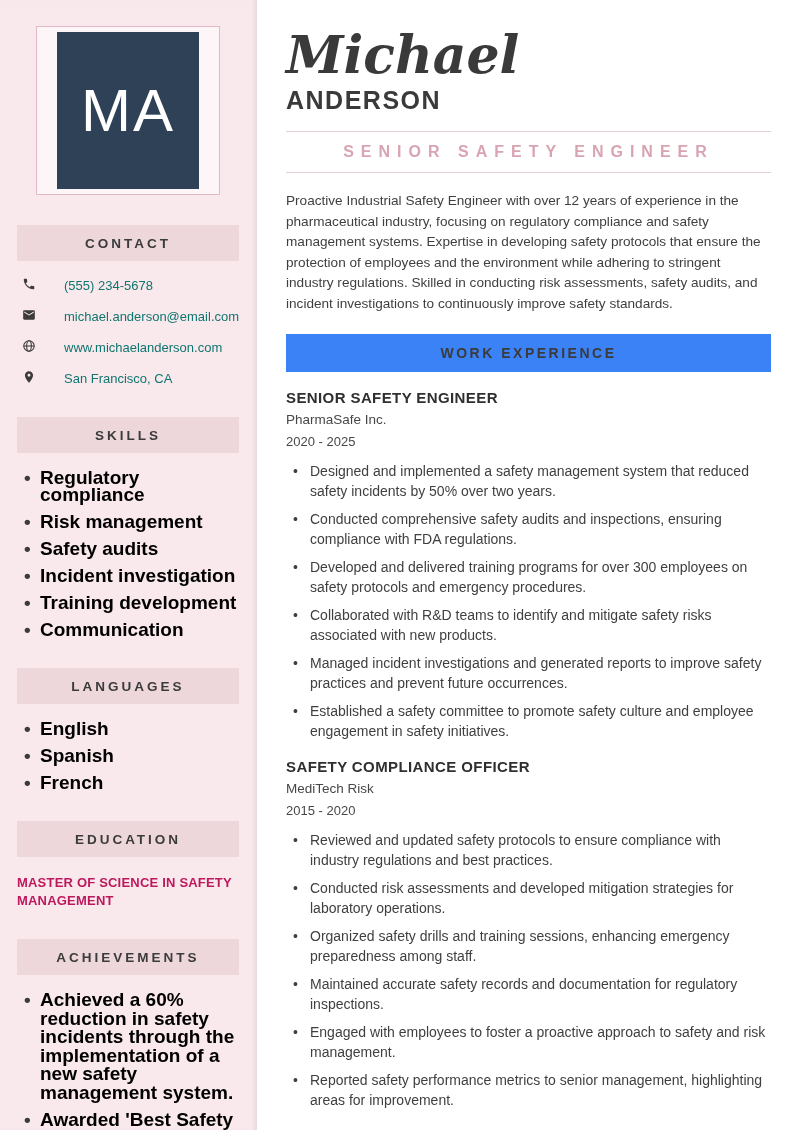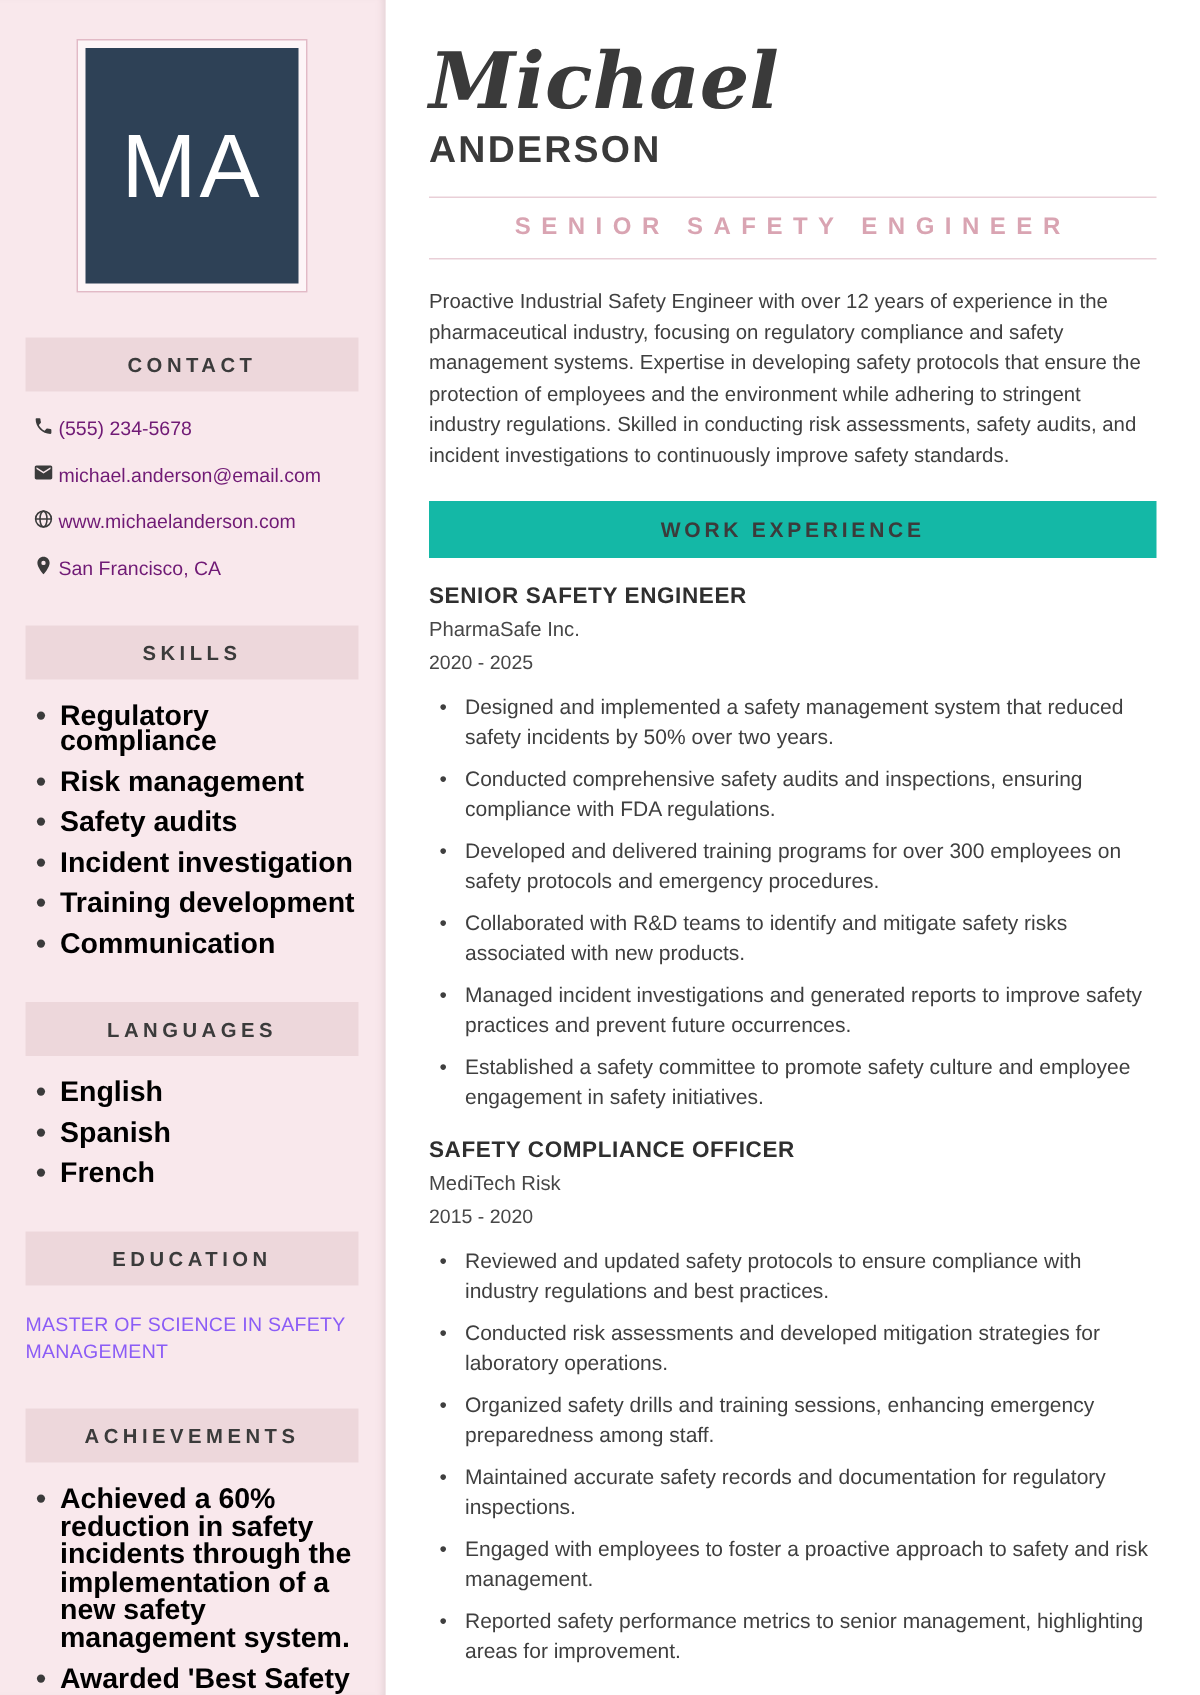--- a/index.html
+++ b/index.html
@@ -11,54 +11,54 @@
   .page { display:flex; width:800px; height:1130px; }
 
   
   .sidebar {
     width:257px; min-width:257px; height:1130px;
     background:#f9e8ec; padding:26px 17px 20px 17px;
     border-right:1px solid #eadadd;
     box-shadow:inset -4px 0 4px -3px rgba(180,150,160,0.25);
   }
   .photo-frame {
-    width:154px; height:169px; margin:0 auto;
+    width:184px; height:169px; margin:0 auto;
     border:1px solid #e2bac6; background:#fdf5f7;
     display:flex; align-items:center; justify-content:center;
   }
   .photo {
     width:142px; height:157px; background:#2e4156;
     display:flex; align-items:center; justify-content:center;
   }
   .monogram {
     color:#ffffff; font-size:60px; font-weight:500; letter-spacing:2px;
   }
   .band {
     background:#edd7db; text-align:center;
     padding:11px 4px 10px 4px; margin-top:30px;
     font-size:13.5px; font-weight:bold; letter-spacing:3px; color:#3b3b3b;
   }
   .contact-list { margin-top:16px; }
   .contact-row {
-    display:flex; align-items:center; gap:3px;
-    margin:0 0 14px 5px; font-size:13px; color:#701a75;
+    display:flex; align-items:center; gap:28px;
+    margin:0 0 14px 5px; font-size:13px; color:#0f766e;
   }
   .contact-row svg { flex:0 0 auto; }
   .side-list { list-style:none; margin:16px 0 0 7px; }
   .side-list li {
     position:relative; padding-left:16px; margin-bottom:10px;
     font-size:19px; line-height:17px; color:#000000;font-weight:bold;
   }
   .side-list li::before {
     content:"•"; position:absolute; left:0; top:0; color:#3b3b3b;
   }
   .side-list.spaced li { margin-bottom:9px; line-height:18.5px; }
   .degree {
-    margin-top:17px; font-size:13px; font-weight:normal;
-    line-height:17.5px; letter-spacing:0.2px; color:#8b5cf6;
+    margin-top:17px; font-size:13px; font-weight:bold;
+    line-height:17.5px; letter-spacing:0.2px; color:#be185d;
   }
 
   
   .main { flex:1; padding:26px 29px 0 29px; }
   .first-name {
     font-family:"DejaVu Serif","Liberation Serif",serif;
     font-style:italic; font-weight:bold;
     font-size:52px; line-height:58px; color:#3a3a3a;
   }
   .last-name {
@@ -68,21 +68,21 @@
   .title-block { margin-top:16px; }
   .rule { border-top:1px solid #e9cfd7; }
   .role-title {
     text-align:center; color:#d9a4b2; font-weight:bold;
     font-size:16px; letter-spacing:7px; padding:11px 0;
   }
   .summary {
     margin-top:18px; font-size:13.6px; line-height:20.5px; color:#3f3f3f;
   }
   .work-band {
-    background:#14b8a6; text-align:center;
+    background:#3b82f6; text-align:center;
     padding:11px 4px; margin-top:20px;
     font-size:14px; font-weight:bold; letter-spacing:2.5px; color:#3b3b3b;
   }
   .job { margin-top:17px; }
   .job-role {
     font-size:15px; font-weight:bold; letter-spacing:0.4px; color:#2f2f2f;
   }
   .job-company { font-size:13.5px; color:#474747; margin-top:6px; }
   .job-dates { font-size:13px; color:#474747; margin-top:7px; }
   .job-bullets { list-style:none; margin:12px 0 0 7px; }

